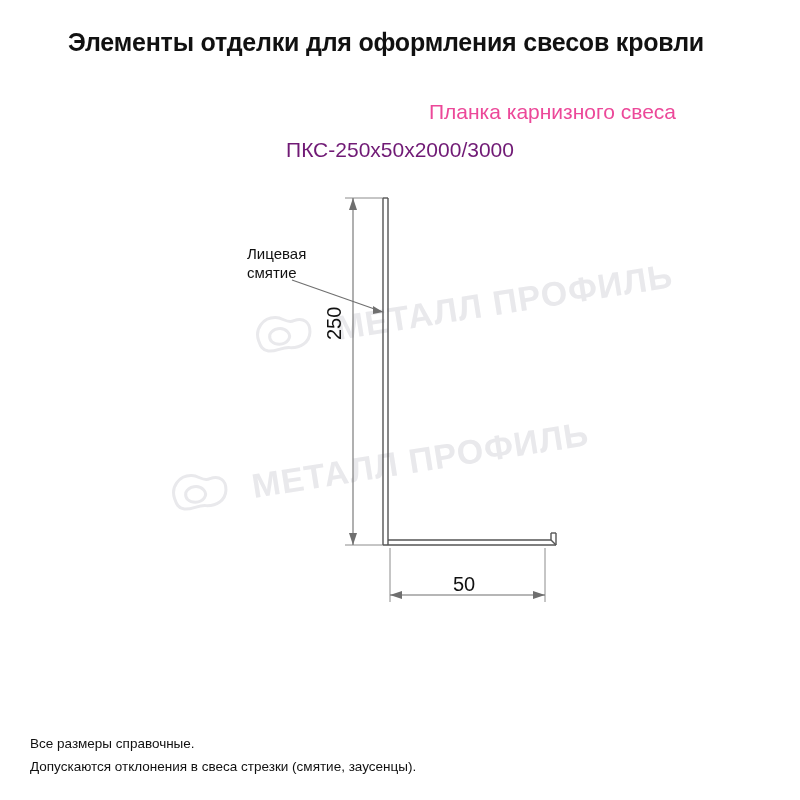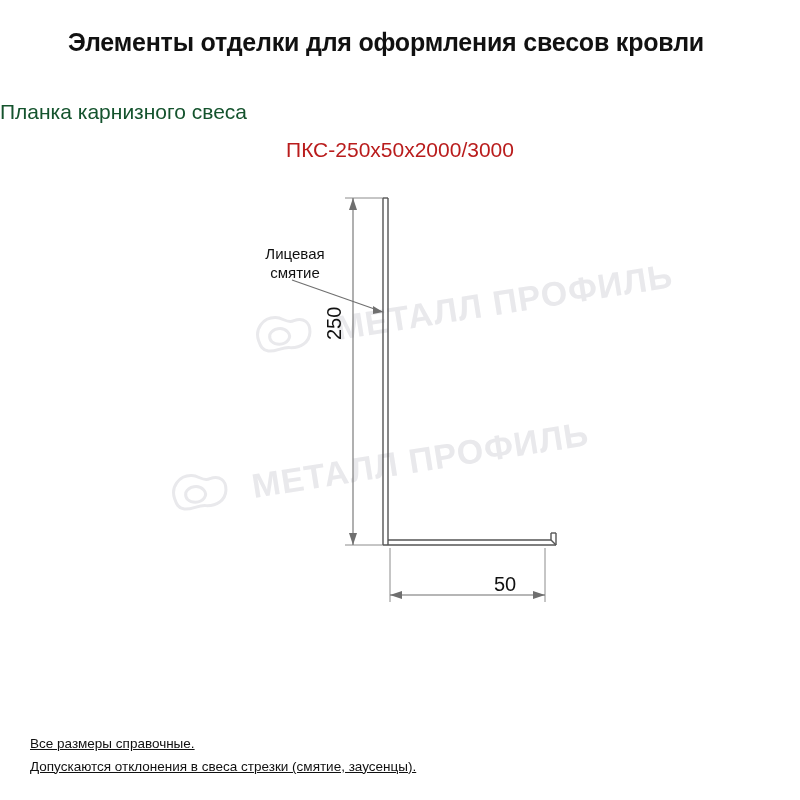--- a/index.html
+++ b/index.html
@@ -30,32 +30,32 @@
     font-size: 25px;
     font-weight: bold;
     letter-spacing: -0.2px;
     color: #111111;
   }
   .product-title {
     position: absolute;
     top: 100px;
     left: 0;
     width: 676px;
-    text-align: left;
+    text-align: right;
     font-size: 21px;
-    color: #14532d;
+    color: #ec4899;
   }
   .product-code {
     position: absolute;
     top: 138px;
     left: 0;
     width: 800px;
     text-align: center;
     font-size: 21px;
-    color: #b91c1c;
+    color: #701a75;
   }
 
   
   .drawing {
     position: absolute;
     top: 170px;
     left: 0;
     width: 800px;
     height: 470px;
   }
@@ -90,34 +90,33 @@
   
   .dim-label {
     position: absolute;
     font-size: 20px;
     color: #111111;
   }
   .face-label {
     position: absolute;
     font-size: 15px;
     color: #111111;
-    text-align: center;
     line-height: 1.25;
   }
 
   
   .footer {
     position: absolute;
     left: 30px;
     bottom: 22px;
     font-size: 13.5px;
     color: #111111;
     line-height: 1.65;
   }
-  .footer div { white-space: nowrap; text-decoration: underline; }
+  .footer div { white-space: nowrap; }
 </style>
 </head>
 <body>
 
 <div class="page">
 
   <div class="main-title">Элементы отделки для оформления свесов кровли</div>
   <div class="product-title">Планка карнизного свеса</div>
   <div class="product-code">ПКС-250x50x2000/3000</div>
 
@@ -185,21 +184,21 @@
       </g>
     </svg>
 
     <div class="face-label" style="left:247px; top:75px; width:96px;">
       <div>Лицевая</div>
       <div>смятие</div>
     </div>
 
     <div class="dim-label" style="left:323px; top:170px; transform: rotate(-90deg); transform-origin: left top;">250</div>
 
-    <div class="dim-label" style="left:453px; top:403px;margin-left:41px;">50</div>
+    <div class="dim-label" style="left:453px; top:403px;">50</div>
   </div>
 
   <div class="footer">
     <div>Все размеры справочные.</div>
     <div>Допускаются отклонения в свеса стрезки (смятие, заусенцы).</div>
   </div>
 
 </div>
 
 </body></html>

